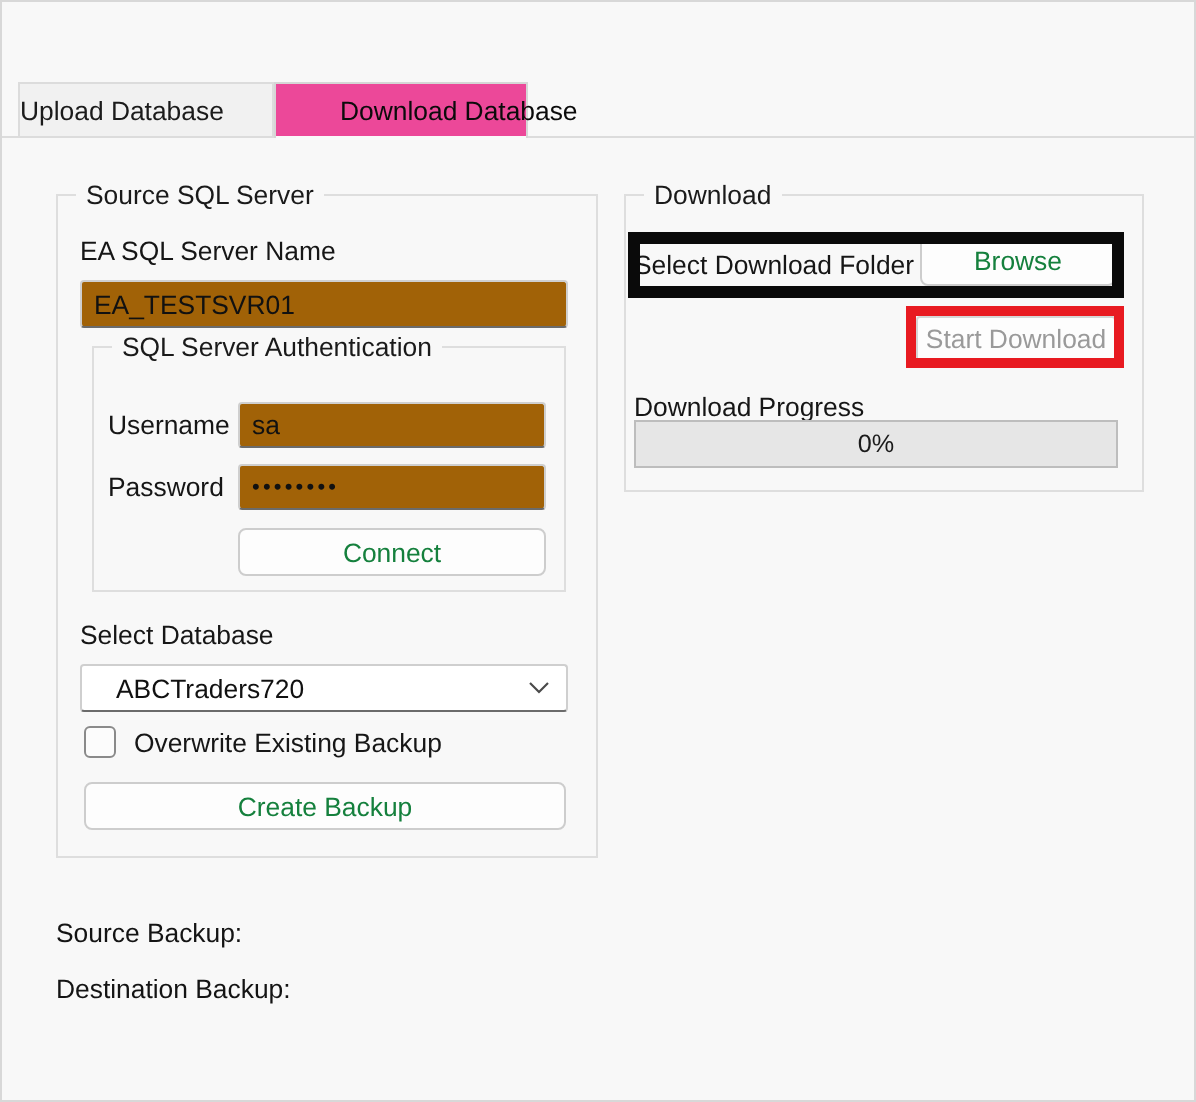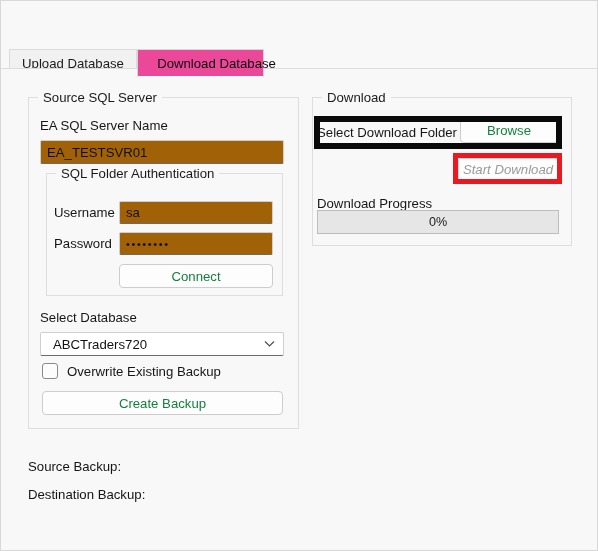--- a/index.html
+++ b/index.html
@@ -40,22 +40,22 @@
   }
   .wc svg{display:block;}
   
   .tabstrip{
     position:absolute;left:0;top:40px;right:0;height:28px;
   }
   .tabstrip:after{
     content:"";position:absolute;left:0;right:0;bottom:0;height:1px;background:#dcdcdc;
   }
   .tab{
-    position:absolute;top:8px;height:28px;
-    display:flex;align-items:center;justify-content:center;
+    position:absolute;top:0;height:28px;
+    display:flex;align-items:center;
     font-size:13.2px;color:#111;
     box-sizing:border-box;
     border:1px solid #dcdcdc;
     border-bottom:none;
     white-space:nowrap;
   }
   .tab.inactive{
     left:8px;width:128px;
     background:#f1f1f1;
     color:#1b1b1b;
@@ -113,21 +113,21 @@
   }
   .btn.disabled{color:#9a9a9a;background:#fdfdfd;border-color:#d5d5d5;border-radius:2px;}
   .combo{
     position:absolute;box-sizing:border-box;
     background:#ffffff;
     border:1px solid #cfcfcf;
     border-bottom:1px solid #6b6b6b;
     border-radius:2px;
     font-size:13.2px;color:#111;
     display:flex;align-items:center;
-    padding-left:12px;
+    padding-left:17px;
   }
   .combo .chev{
     position:absolute;right:8px;top:50%;transform:translateY(-50%);
     display:flex;
   }
   .checkrow{position:absolute;display:flex;align-items:center;}
   .checkbox{
     width:16px;height:16px;box-sizing:border-box;
     border:1px solid #8a8a8a;border-radius:3px;background:#fcfcfc;
     flex:none;
@@ -174,21 +174,21 @@
 
     <div class="groupbox" style="left:27px;top:28px;width:271px;height:332px;">
       <div class="group-title">Source SQL Server</div>
     </div>
 
     <div class="lbl" style="left:39px;top:49px;">EA SQL Server Name</div>
 
     <div class="field" style="left:39px;top:71px;width:244px;height:24px;">EA_TESTSVR01</div>
 
     <div class="groupbox" style="left:45px;top:104px;width:237px;height:123px;">
-      <div class="group-title">SQL Folder Authentication</div>
+      <div class="group-title">SQL Server Authentication</div>
     </div>
 
     <div class="lbl" style="left:53px;top:136px;">Username</div>
     <div class="field" style="left:118px;top:132px;width:154px;height:23px;">sa</div>
 
     <div class="lbl" style="left:53px;top:167px;">Password</div>
     <div class="field" style="left:118px;top:163px;width:154px;height:23px;">
       <span class="dots">••••••••</span>
     </div>
 
@@ -213,21 +213,21 @@
     <div class="btn" style="left:41px;top:322px;width:241px;height:24px;">Create Backup</div>
 
     <div class="groupbox" style="left:311px;top:28px;width:260px;height:149px;">
       <div class="group-title">Download</div>
     </div>
 
     <div class="lbl" style="left:316px;top:56px;">Select Download Folder</div>
 
     <div class="btn" style="left:459px;top:48px;width:98px;height:26px;">Browse</div>
 
-    <div class="btn disabled" style="left:457px;top:89px;width:100px;height:23px;font-style:italic;">Start Download</div>
+    <div class="btn disabled" style="left:457px;top:89px;width:100px;height:23px;">Start Download</div>
 
     <div class="lbl" style="left:316px;top:127px;">Download Progress</div>
 
     <div class="progress" style="left:316px;top:141px;width:242px;height:24px;">
       <span>0%</span>
     </div>
 
     <div class="anno-black" style="left:313px;top:47px;width:248px;height:33px;"></div>
     <div class="anno-red" style="left:452px;top:84px;width:109px;height:31px;"></div>
 

